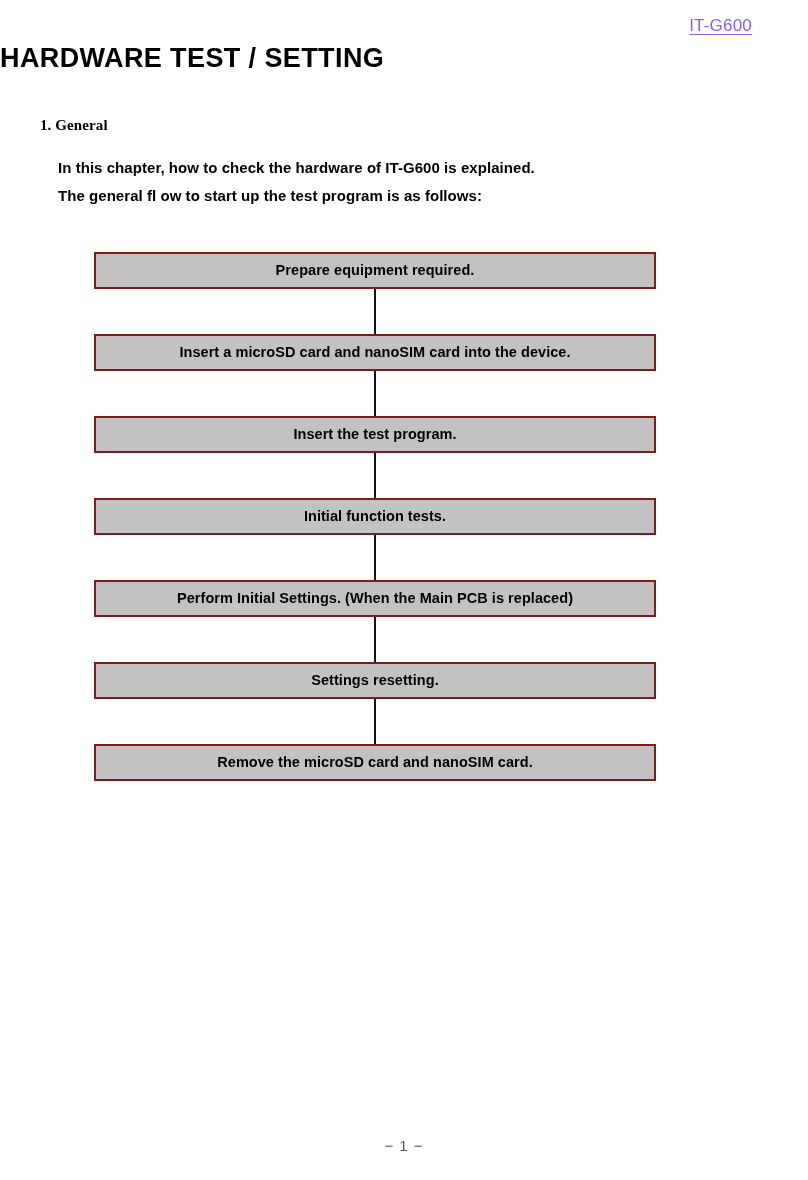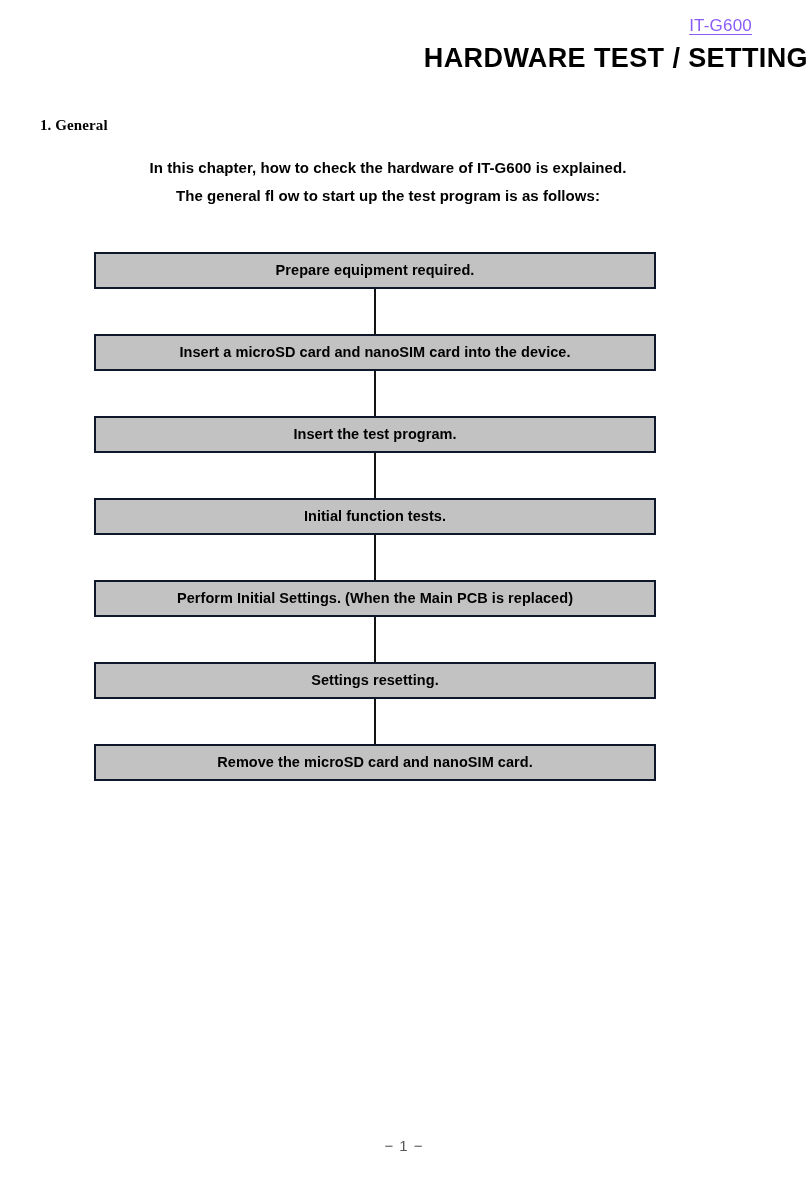--- a/index.html
+++ b/index.html
@@ -29,21 +29,21 @@
     text-underline-offset: 3px;
     text-decoration-thickness: 1px;
   }
 
   
   .doc-title {
     position: absolute;
     top: 43px;
     left: 0;
     width: 808px;
-    text-align: right;
+    text-align: left;
     font-size: 27px;
     font-weight: 700;
     letter-spacing: 0.4px;
     color: #000000;
   }
 
   
   .section-heading {
     position: absolute;
     top: 117px;
@@ -61,39 +61,38 @@
     left: 58px;
     width: 660px;
   }
   .intro-line {
     font-size: 15px;
     font-weight: 700;
     line-height: 28px;
     letter-spacing: 0.05px;
     color: #000000;
     white-space: pre;
-    text-align: center;
   }
 
   
   .flowchart {
     position: absolute;
     top: 252px;
     left: 94px;
     width: 562px;
   }
   .flow-step {
     position: relative;
   }
   .flow-box {
     box-sizing: border-box;
     width: 562px;
     height: 37px;
     background: #c2c2c2;
-    border: 2px solid #0f172a;
+    border: 2px solid #7f1d1d;
     display: flex;
     align-items: center;
     justify-content: center;
   }
   .flow-box-label {
     font-size: 14.5px;
     font-weight: 700;
     letter-spacing: 0.05px;
     color: #000000;
     line-height: 1;

